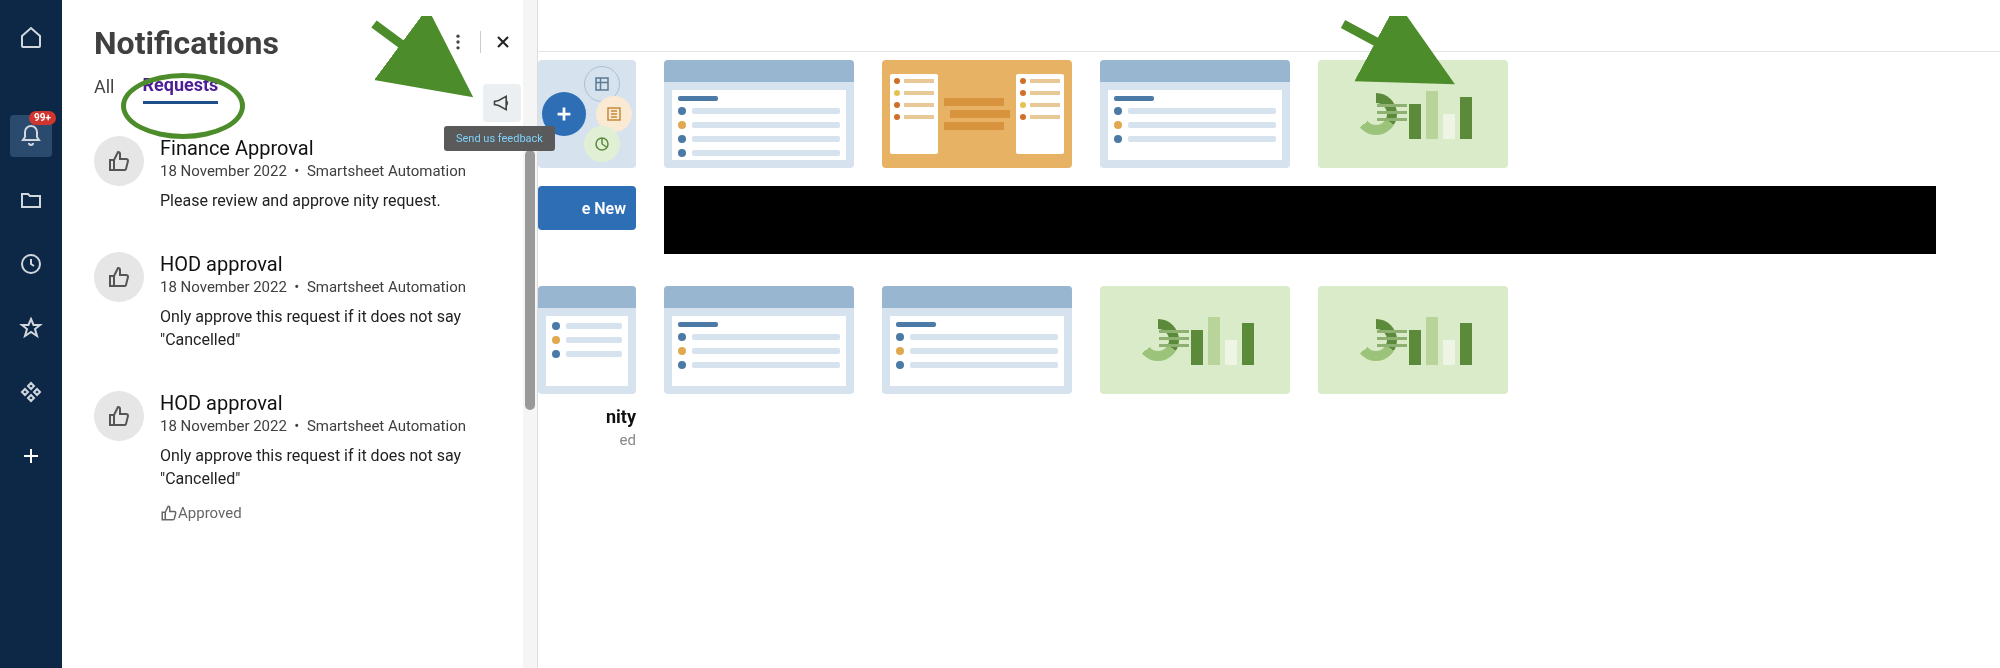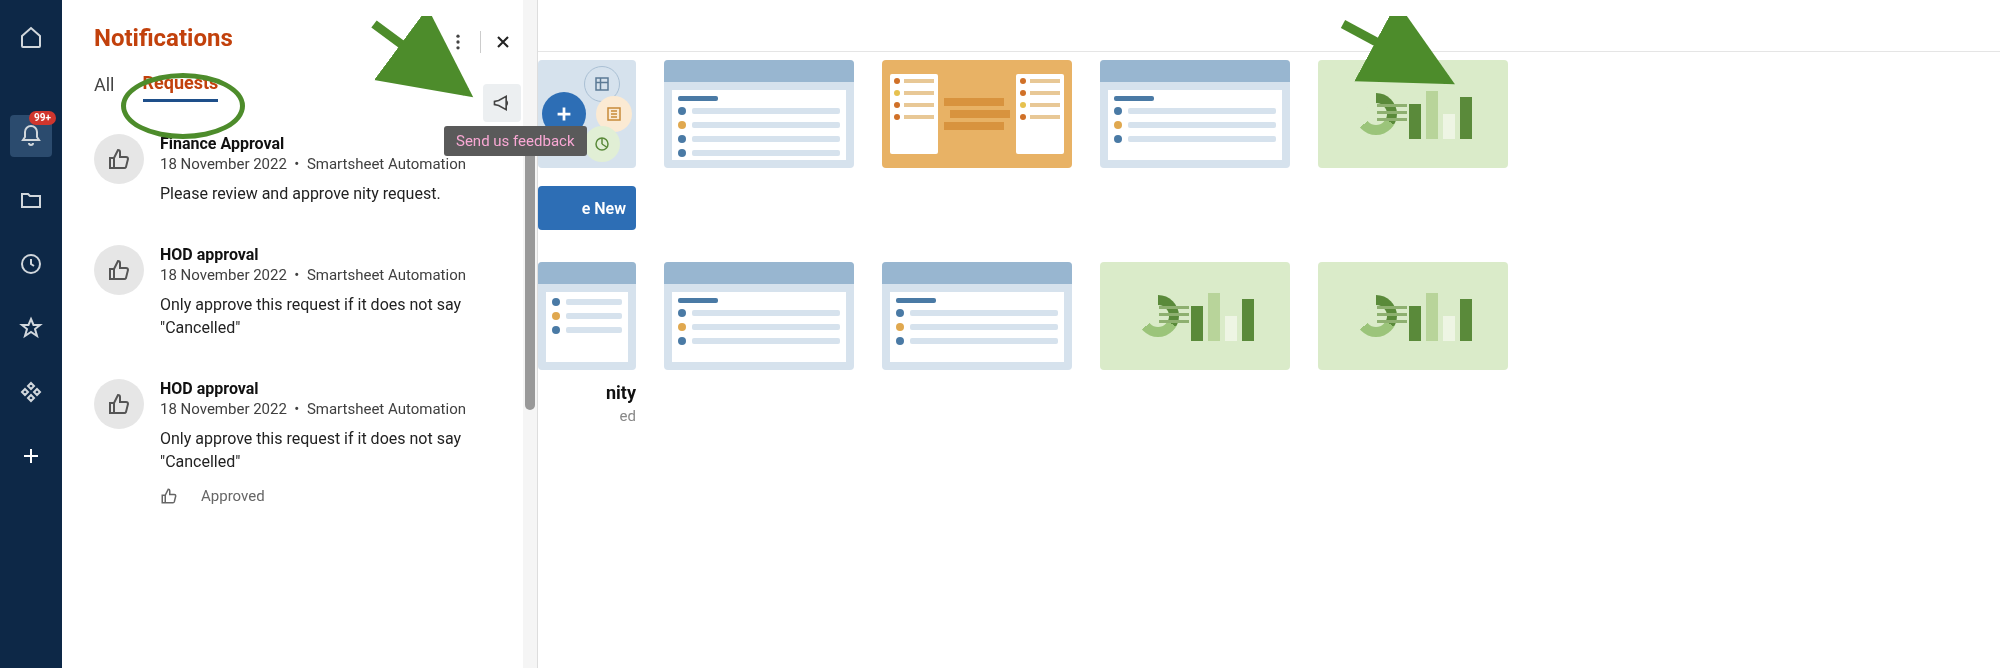--- a/index.html
+++ b/index.html
@@ -6,39 +6,39 @@
   body { font-family: -apple-system, BlinkMacSystemFont, "Segoe UI", Roboto, Helvetica, Arial, sans-serif; background: #fff; width: 2000px; height: 668px; overflow: hidden; position: relative; }
 
   .sidebar { position: absolute; left: 0; top: 0; bottom: 0; width: 62px; background: #0d2847; display: flex; flex-direction: column; align-items: center; padding-top: 16px; gap: 22px; }
   .sidebar-item { width: 42px; height: 42px; display: flex; align-items: center; justify-content: center; border-radius: 4px; position: relative; cursor: pointer; }
   .sidebar-item.active { background: #2b4b6e; margin-top: 35px; }
   .sidebar-item svg { width: 24px; height: 24px; stroke: #d1d7dc; fill: none; stroke-width: 2; }
   .badge { position: absolute; top: -4px; right: -4px; background: #d0362e; color: #fff; font-size: 10px; font-weight: 700; border-radius: 10px; padding: 2px 5px; line-height: 1; }
 
   .panel { position: absolute; left: 62px; top: 0; bottom: 0; width: 476px; background: #fff; border-right: 1px solid #ddd; display: flex; flex-direction: column; }
   .panel-header { display: flex; align-items: flex-start; justify-content: space-between; padding: 24px 16px 12px 32px; }
-  .panel-title { font-size: 24px; font-weight: 700; color: #c2410c; }
+  .panel-title { font-size: 32px; font-weight: 700; color: #404040; }
   .panel-header-actions { display: flex; align-items: center; gap: 0; }
   .icon-btn { width: 36px; height: 36px; display: flex; align-items: center; justify-content: center; border-radius: 4px; cursor: pointer; }
   .icon-btn svg { width: 20px; height: 20px; }
   .action-divider { width: 1px; height: 22px; background: #ccc; margin: 0 4px; }
 
   .tabs { display: flex; gap: 28px; padding: 0 32px 12px 32px; align-items: center; }
   .tab { font-size: 18px; color: #444; padding-bottom: 6px; cursor: pointer; }
-  .tab.active { font-weight: 700; color: #c2410c; border-bottom: 3px solid #1e4f8a; }
+  .tab.active { font-weight: 700; color: #4c1d95; border-bottom: 3px solid #1e4f8a; }
 
   .notif-list { overflow-y: auto; flex: 1; padding: 0 32px 24px 32px; }
   .notif { display: flex; gap: 16px; padding: 20px 0; }
   .notif-avatar { width: 50px; height: 50px; border-radius: 50%; background: #e6e6e6; display: flex; align-items: center; justify-content: center; flex-shrink: 0; }
   .notif-avatar svg { width: 24px; height: 24px; stroke: #555; fill: none; stroke-width: 2; }
   .notif-body { flex: 1; }
-  .notif-title { font-size: 16px; font-weight: 700; color: #111; margin-bottom: 2px; }
+  .notif-title { font-size: 20px; font-weight: 400; color: #111; margin-bottom: 2px; }
   .notif-meta { font-size: 15px; color: #404040; margin-bottom: 10px; }
   .notif-text { font-size: 16px; color: #222; line-height: 1.4; }
-  .notif-status { display: flex; align-items: center; gap: 23px; margin-top: 14px; font-size: 15px; color: #666; }
+  .notif-status { display: flex; align-items: center; gap: 0; margin-top: 14px; font-size: 15px; color: #666; }
   .notif-status svg { width: 18px; height: 18px; stroke: #666; fill: none; stroke-width: 2; }
 
   .scrollbar-track { position: absolute; right: 0; top: 0; bottom: 0; width: 14px; background: #f5f5f5; }
   .scrollbar-thumb { position: absolute; right: 2px; top: 150px; width: 10px; height: 260px; background: #999; border-radius: 5px; }
 
   .main { position: absolute; left: 538px; top: 0; right: 0; bottom: 0; background: #fff; }
   .main-top { height: 52px; border-bottom: 1px solid #e5e5e5; }
   .main-header { display: flex; align-items: center; justify-content: space-between; padding: 18px 32px 18px 0; }
   .main-title { font-size: 22px; font-weight: 700; color: #111; }
   .feedback-main { width: 42px; height: 42px; background: #eceff1; border-radius: 4px; display: flex; align-items: center; justify-content: center; cursor: pointer; }
@@ -73,28 +73,28 @@
   .tan-bar { height: 4px; background: #e8c896; flex: 1; }
 
   .card-dash { background: #daebc9; display: flex; align-items: center; justify-content: center; gap: 12px; }
   .dash-pie { width: 42px; height: 42px; border-radius: 50%; background: conic-gradient(#5a8a3a 0 120deg, #9bc47a 120deg 230deg, #daebc9 230deg 360deg); position: relative; }
   .dash-pie::after { content: ""; position: absolute; inset: 10px; background: #daebc9; border-radius: 50%; }
   .dash-bars { display: flex; align-items: flex-end; gap: 5px; height: 50px; }
   .dash-bar { width: 12px; background: #5a8a3a; }
   .dash-legend { position: absolute; bottom: 14px; left: 22px; display: flex; flex-direction: column; gap: 4px; }
   .dash-legend-line { width: 30px; height: 3px; background: #8eb070; }
 
-  .create-btn-row { display: flex; padding: 18px 32px 0 0; align-items: flex-start; flex-direction: column; }
+  .create-btn-row { display: flex; gap: 28px; padding: 18px 32px 0 0; align-items: flex-start; }
   .create-btn { width: 98px; height: 44px; background: #2d6eb5; border-radius: 4px; display: flex; align-items: center; justify-content: flex-end; padding-right: 10px; color: #fff; font-size: 16px; font-weight: 600; flex-shrink: 0; cursor: pointer; }
   .black-strip { height: 68px; background: #000; flex: 1; margin-right: 32px; }
   .community-row { display: flex; gap: 28px; padding: 12px 32px 0 0; align-items: flex-start; flex-direction: column; }
   .community-label { font-size: 18px; font-weight: 700; color: #111; width: 98px; text-align: right; padding-top: 0; }
   .trunc { color: #888; font-size: 15px; margin-left: 4px; margin-top: 4px; }
 
-  .tooltip { position: absolute; background: #5a5a5a; color: #f9a8d4; font-size: 15px; padding: 6px 12px; border-radius: 3px; white-space: nowrap; z-index: 50; }
+  .tooltip { position: absolute; background: #5a5a5a; color: #7dd3fc; font-size: 11px; padding: 6px 12px; border-radius: 3px; white-space: nowrap; z-index: 50; }
 
   .arrow { position: absolute; z-index: 40; }
 
   .feedback-panel { position: absolute; width: 38px; height: 38px; background: #eceff1; border-radius: 4px; display: flex; align-items: center; justify-content: center; cursor: pointer; z-index: 10; }
   .feedback-panel svg { width: 20px; height: 20px; stroke: #444; fill: none; stroke-width: 2; }
 
   .annot-circle { position: absolute; border: 5px solid #4d8c2b; border-radius: 50%; z-index: 30; pointer-events: none; }
 </style>
 </head>
 <body>

